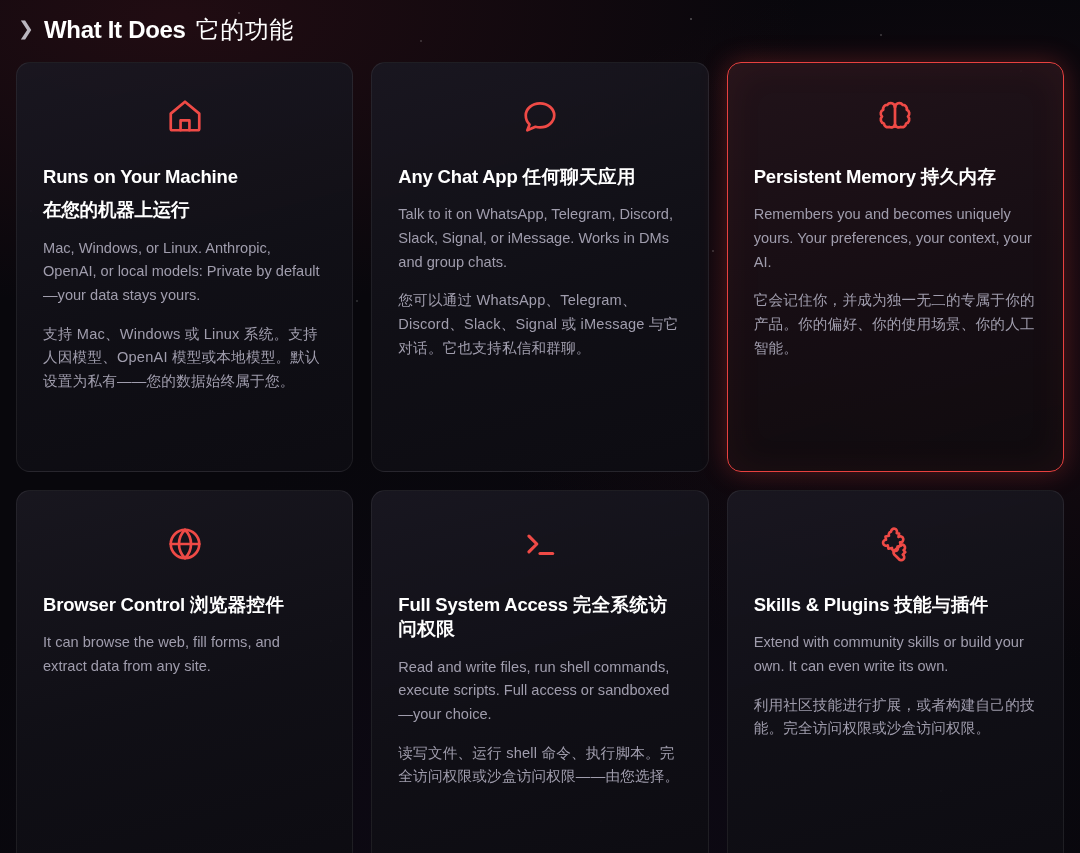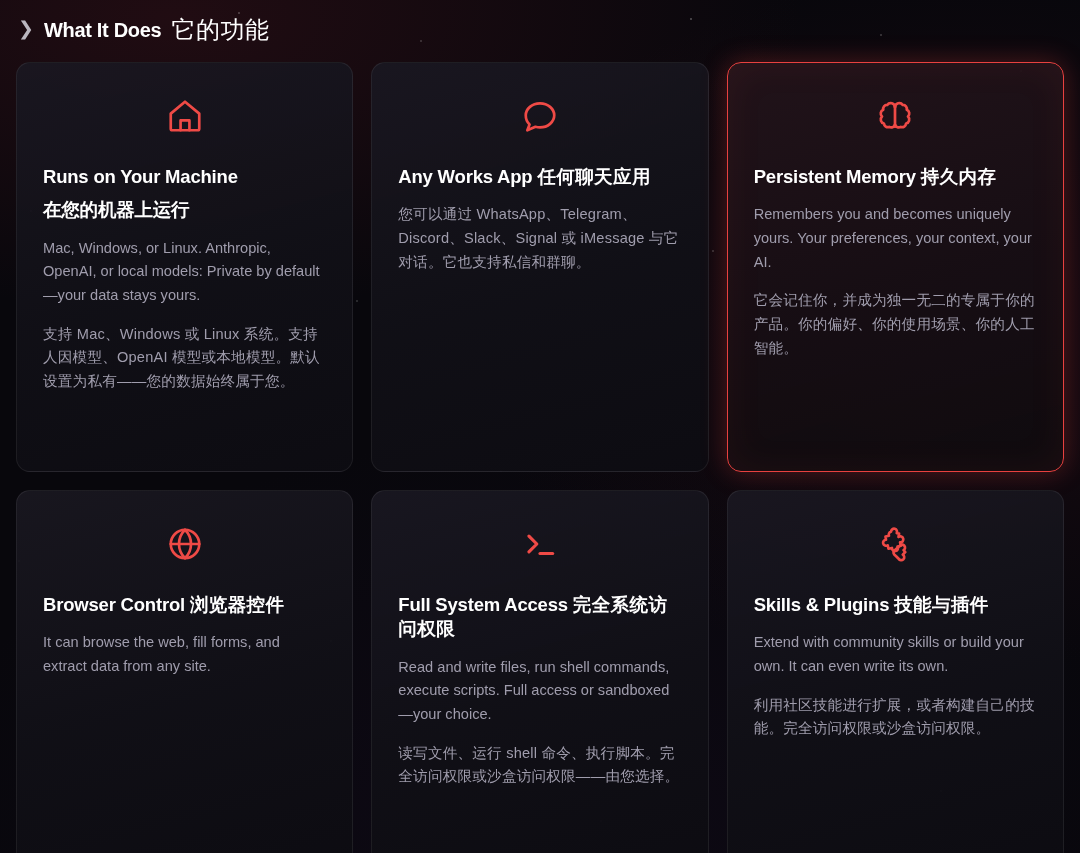--- a/index.html
+++ b/index.html
@@ -38,21 +38,21 @@
   }
   .chev {
     color: #d8d6df;
     font-size: 19px;
     line-height: 1;
     opacity: .85;
     transform: translateY(-2px);
   }
   .title-en {
     color: #ffffff;
-    font-size: 20px;
+    font-size: 24px;
     font-weight: 700;
     letter-spacing: -0.3px;
   }
   .title-zh {
     color: #ffffff;
     font-size: 24px;
     font-weight: 500;
     letter-spacing: 0.5px;
   }
   
@@ -150,23 +150,24 @@
       <p class="p zh">支持 Mac、Windows 或 Linux 系统。支持人因模型、OpenAI 模型或本地模型。默认设置为私有——您的数据始终属于您。</p>
     </div>
 
     <div class="card">
       <div class="icon">
         <svg width="38" height="38" viewBox="0 0 24 24" fill="none" stroke="currentColor" stroke-width="1.7" stroke-linecap="round" stroke-linejoin="round">
           <path d="M21 11.6c0 4.2-4 7.6-9 7.6-1 0-2-.15-2.9-.4L4 21l1.4-3.6C3.9 16 3 13.9 3 11.6 3 7.4 7 4 12 4s9 3.4 9 7.6z"></path>
         </svg>
       </div>
       <div class="card-title">
-        <span>Any Works App</span>
+        <span>Any Chat App</span>
         <span class="zh">任何聊天应用</span>
       </div>
+      <p class="p">Talk to it on WhatsApp, Telegram, Discord, Slack, Signal, or iMessage. Works in DMs and group chats.</p>
       <p class="p zh">您可以通过 WhatsApp、Telegram、Discord、Slack、Signal 或 iMessage 与它对话。它也支持私信和群聊。</p>
     </div>
 
     <div class="card highlight">
       <div class="icon">
         <svg width="38" height="38" viewBox="0 0 24 24" fill="none" stroke="currentColor" stroke-width="1.7" stroke-linecap="round" stroke-linejoin="round">
           <path d="M12 5.2v13.6"></path>
           <path d="M12 6.4A2.7 2.7 0 0 0 7.1 5 2.4 2.4 0 0 0 4.6 8a2.6 2.6 0 0 0-.8 4.3A2.6 2.6 0 0 0 5 16.7a2.5 2.5 0 0 0 3.4 2.2A2.6 2.6 0 0 0 12 17.6"></path>
           <path d="M12 6.4A2.7 2.7 0 0 1 16.9 5 2.4 2.4 0 0 1 19.4 8a2.6 2.6 0 0 1 .8 4.3 2.6 2.6 0 0 1-1.2 4.4 2.5 2.5 0 0 1-3.4 2.2A2.6 2.6 0 0 1 12 17.6"></path>
         </svg>

